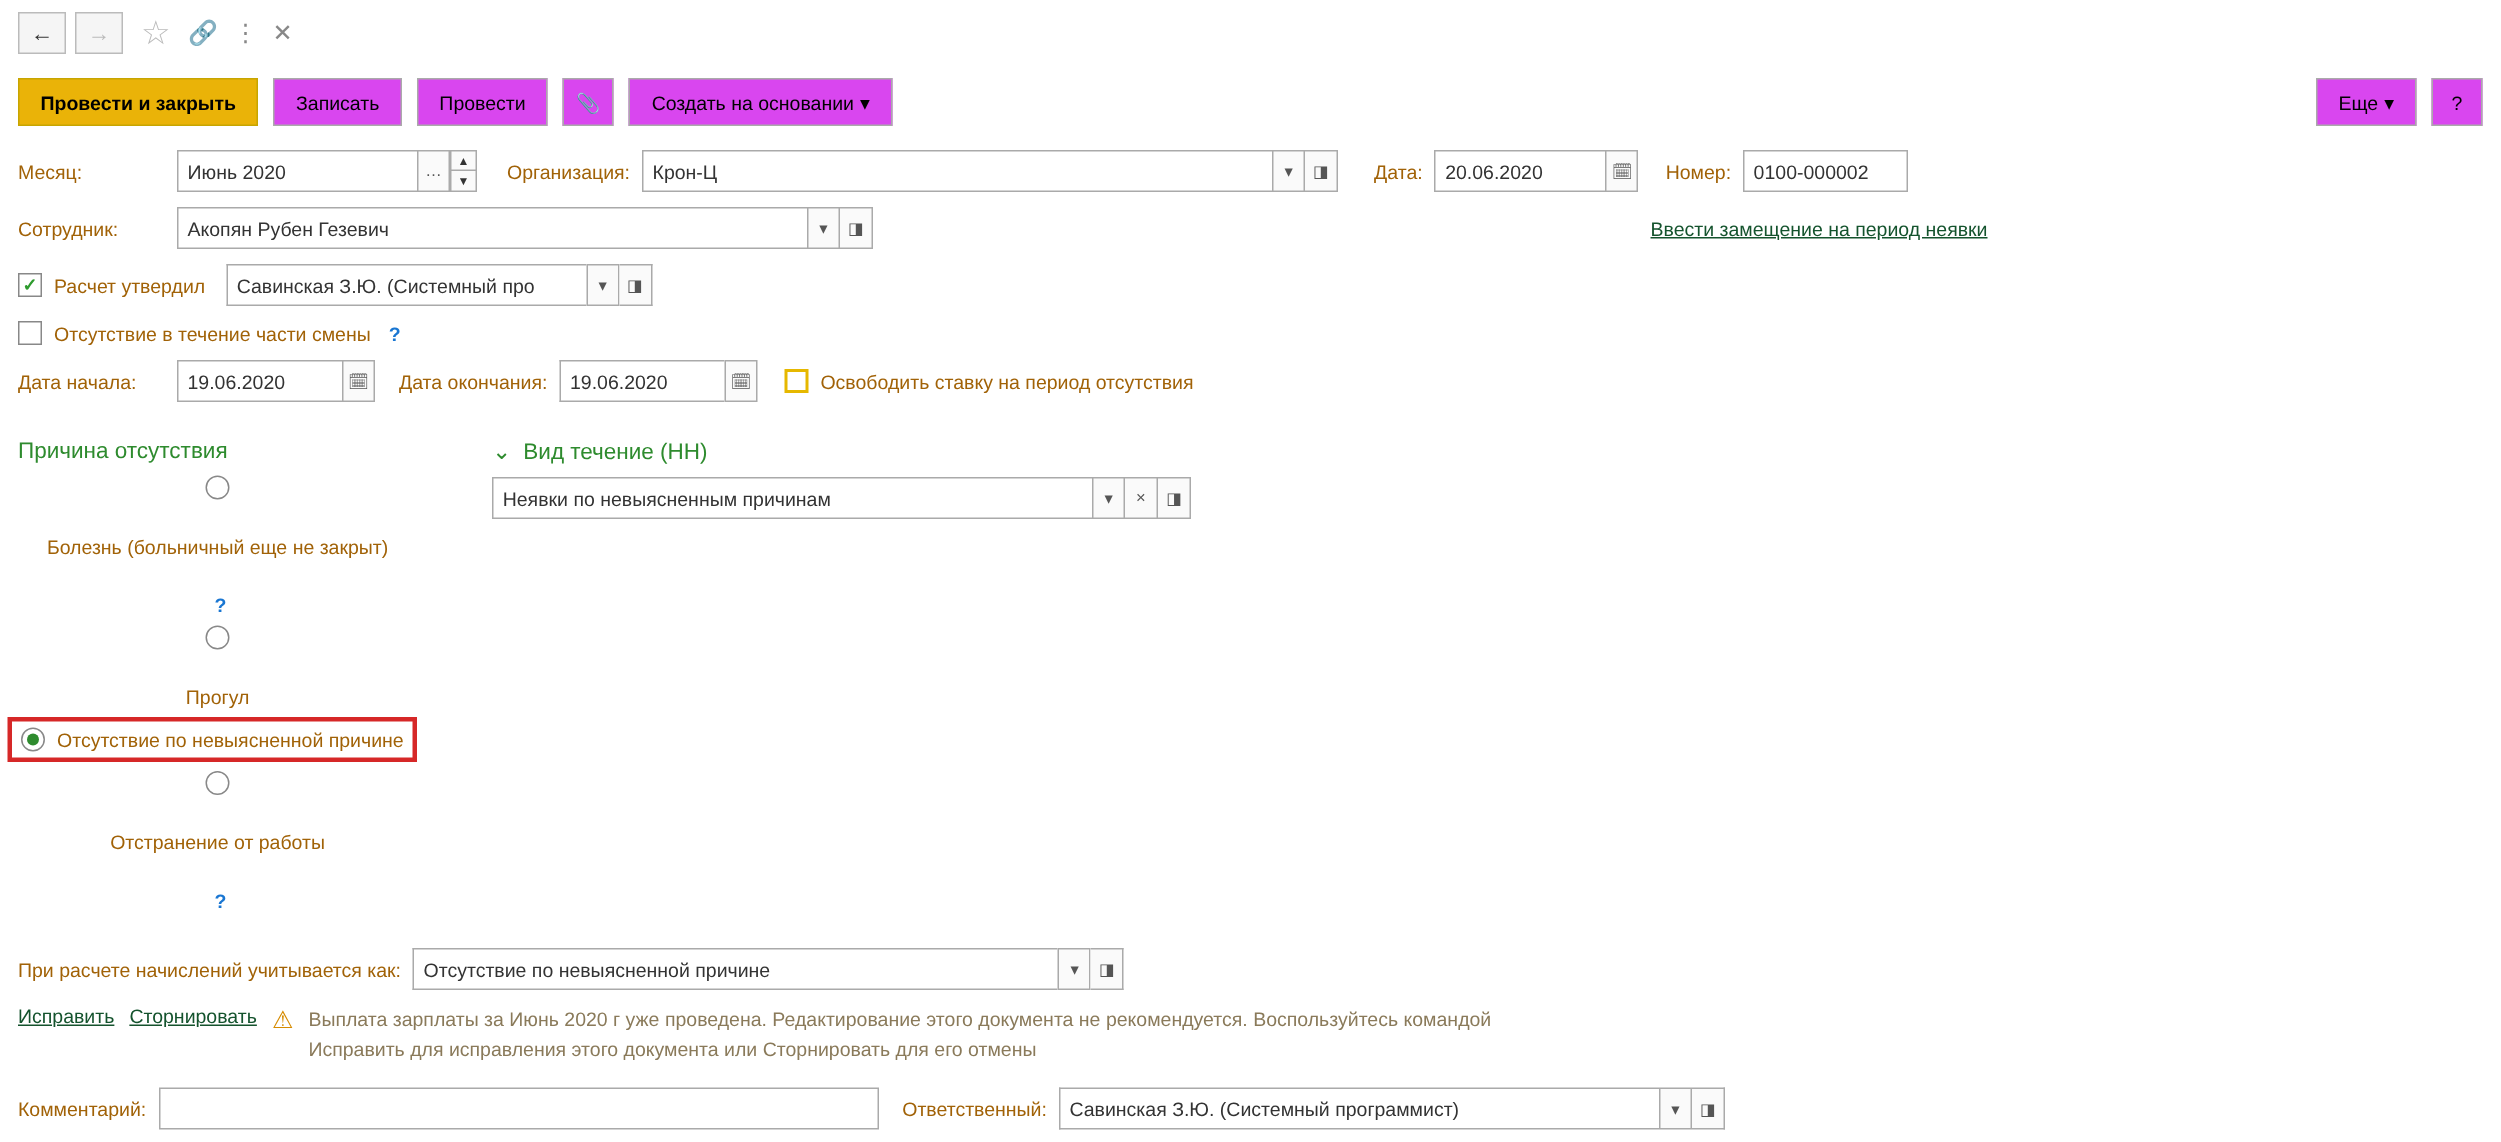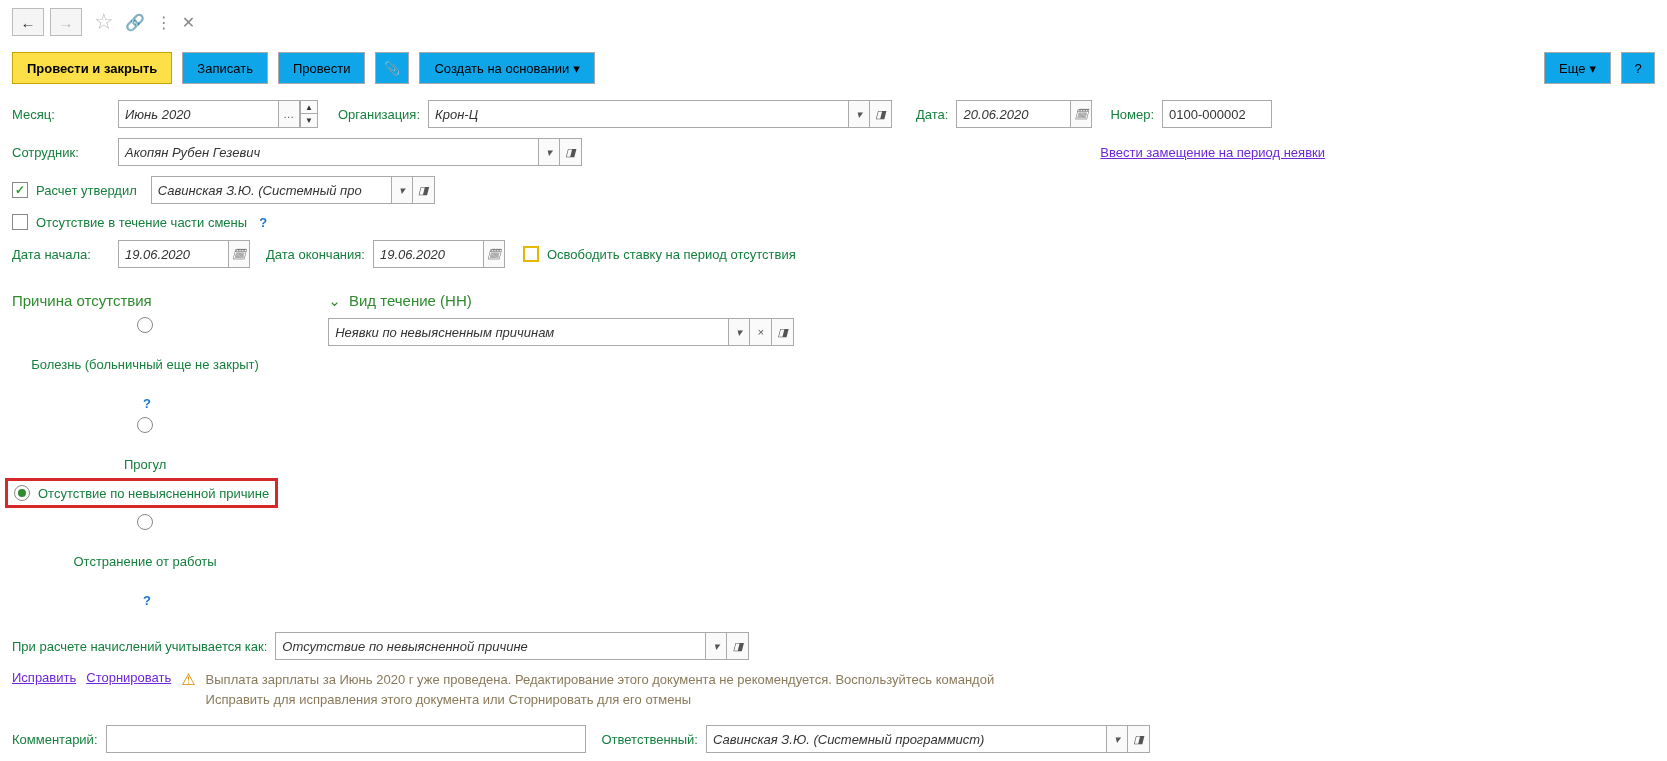--- a/index.html
+++ b/index.html
@@ -35,49 +35,49 @@
   .toolbar {
     display: flex;
     gap: 10px;
     align-items: center;
     margin-bottom: 16px;
   }
   .btn {
     height: 32px;
     padding: 0 14px;
     border: 1px solid #aaa;
-    background: #0ea5e9;
+    background: #d946ef;
     cursor: pointer;
     font-size: 13px;
     display: inline-flex;
     align-items: center;
     gap: 4px;
   }
-  .btn-primary { background: #fde047; border-color: #c7a500; font-weight: bold; }
+  .btn-primary { background: #eab308; border-color: #c7a500; font-weight: bold; }
   .btn-icon { width: 34px; padding: 0; justify-content: center; }
   .toolbar-spacer { flex: 1; }
 
   .form-row {
     display: flex;
     align-items: center;
     gap: 8px;
     margin-bottom: 10px;
     flex-wrap: wrap;
   }
-  .lbl { white-space: nowrap; color: #15803d; }
+  .lbl { white-space: nowrap; color: #a16207; }
   .input {
     height: 28px;
     border: 1px solid #aaa;
     padding: 0 6px;
     background: #fff;
     font-size: 13px;
     display: inline-flex;
     align-items: center;
   }
-  .input-group { display: inline-flex; font-style: italic; }
+  .input-group { display: inline-flex; }
   .input-group .input { border-right: none; }
   .input-group .ibtn {
     width: 22px; height: 28px;
     border: 1px solid #aaa;
     background: #fafafa;
     display: inline-flex; align-items: center; justify-content: center;
     cursor: pointer; font-size: 11px;
     color: #555;
   }
   .input-group .ibtn + .ibtn { border-left: none; }
@@ -86,21 +86,21 @@
     width: 18px; height: 14px; border: 1px solid #aaa; background: #fafafa;
     font-size: 8px; display: flex; align-items: center; justify-content: center; cursor: pointer;
   }
   .spinner .sp:last-child { border-top: none; }
   .checkbox {
     width: 16px; height: 16px; border: 1px solid #888;
     display: inline-flex; align-items: center; justify-content: center;
     font-size: 12px; color: #2e9b2e; font-weight: bold;
   }
   .checkbox.hl { border: 2px solid #e6b800; }
-  .link { color: #6d28d9; text-decoration: underline; cursor: pointer; }
+  .link { color: #14532d; text-decoration: underline; cursor: pointer; }
   .help-icon { color: #1976d2; font-weight: bold; margin-left: 4px; cursor: pointer; }
 
   .section-heading { color: #2e8b2e; font-size: 15px; margin: 14px 0 8px; }
   .collapse-arrow { color: #2e8b2e; margin-right: 4px; }
 
   .radio-row { display: flex; align-items: center; gap: 24px; margin: 6px 0; flex-direction: column; }
   .radio {
     width: 16px; height: 16px; border: 1px solid #888; border-radius: 50%;
     display: inline-flex; align-items: center; justify-content: center;
   }

